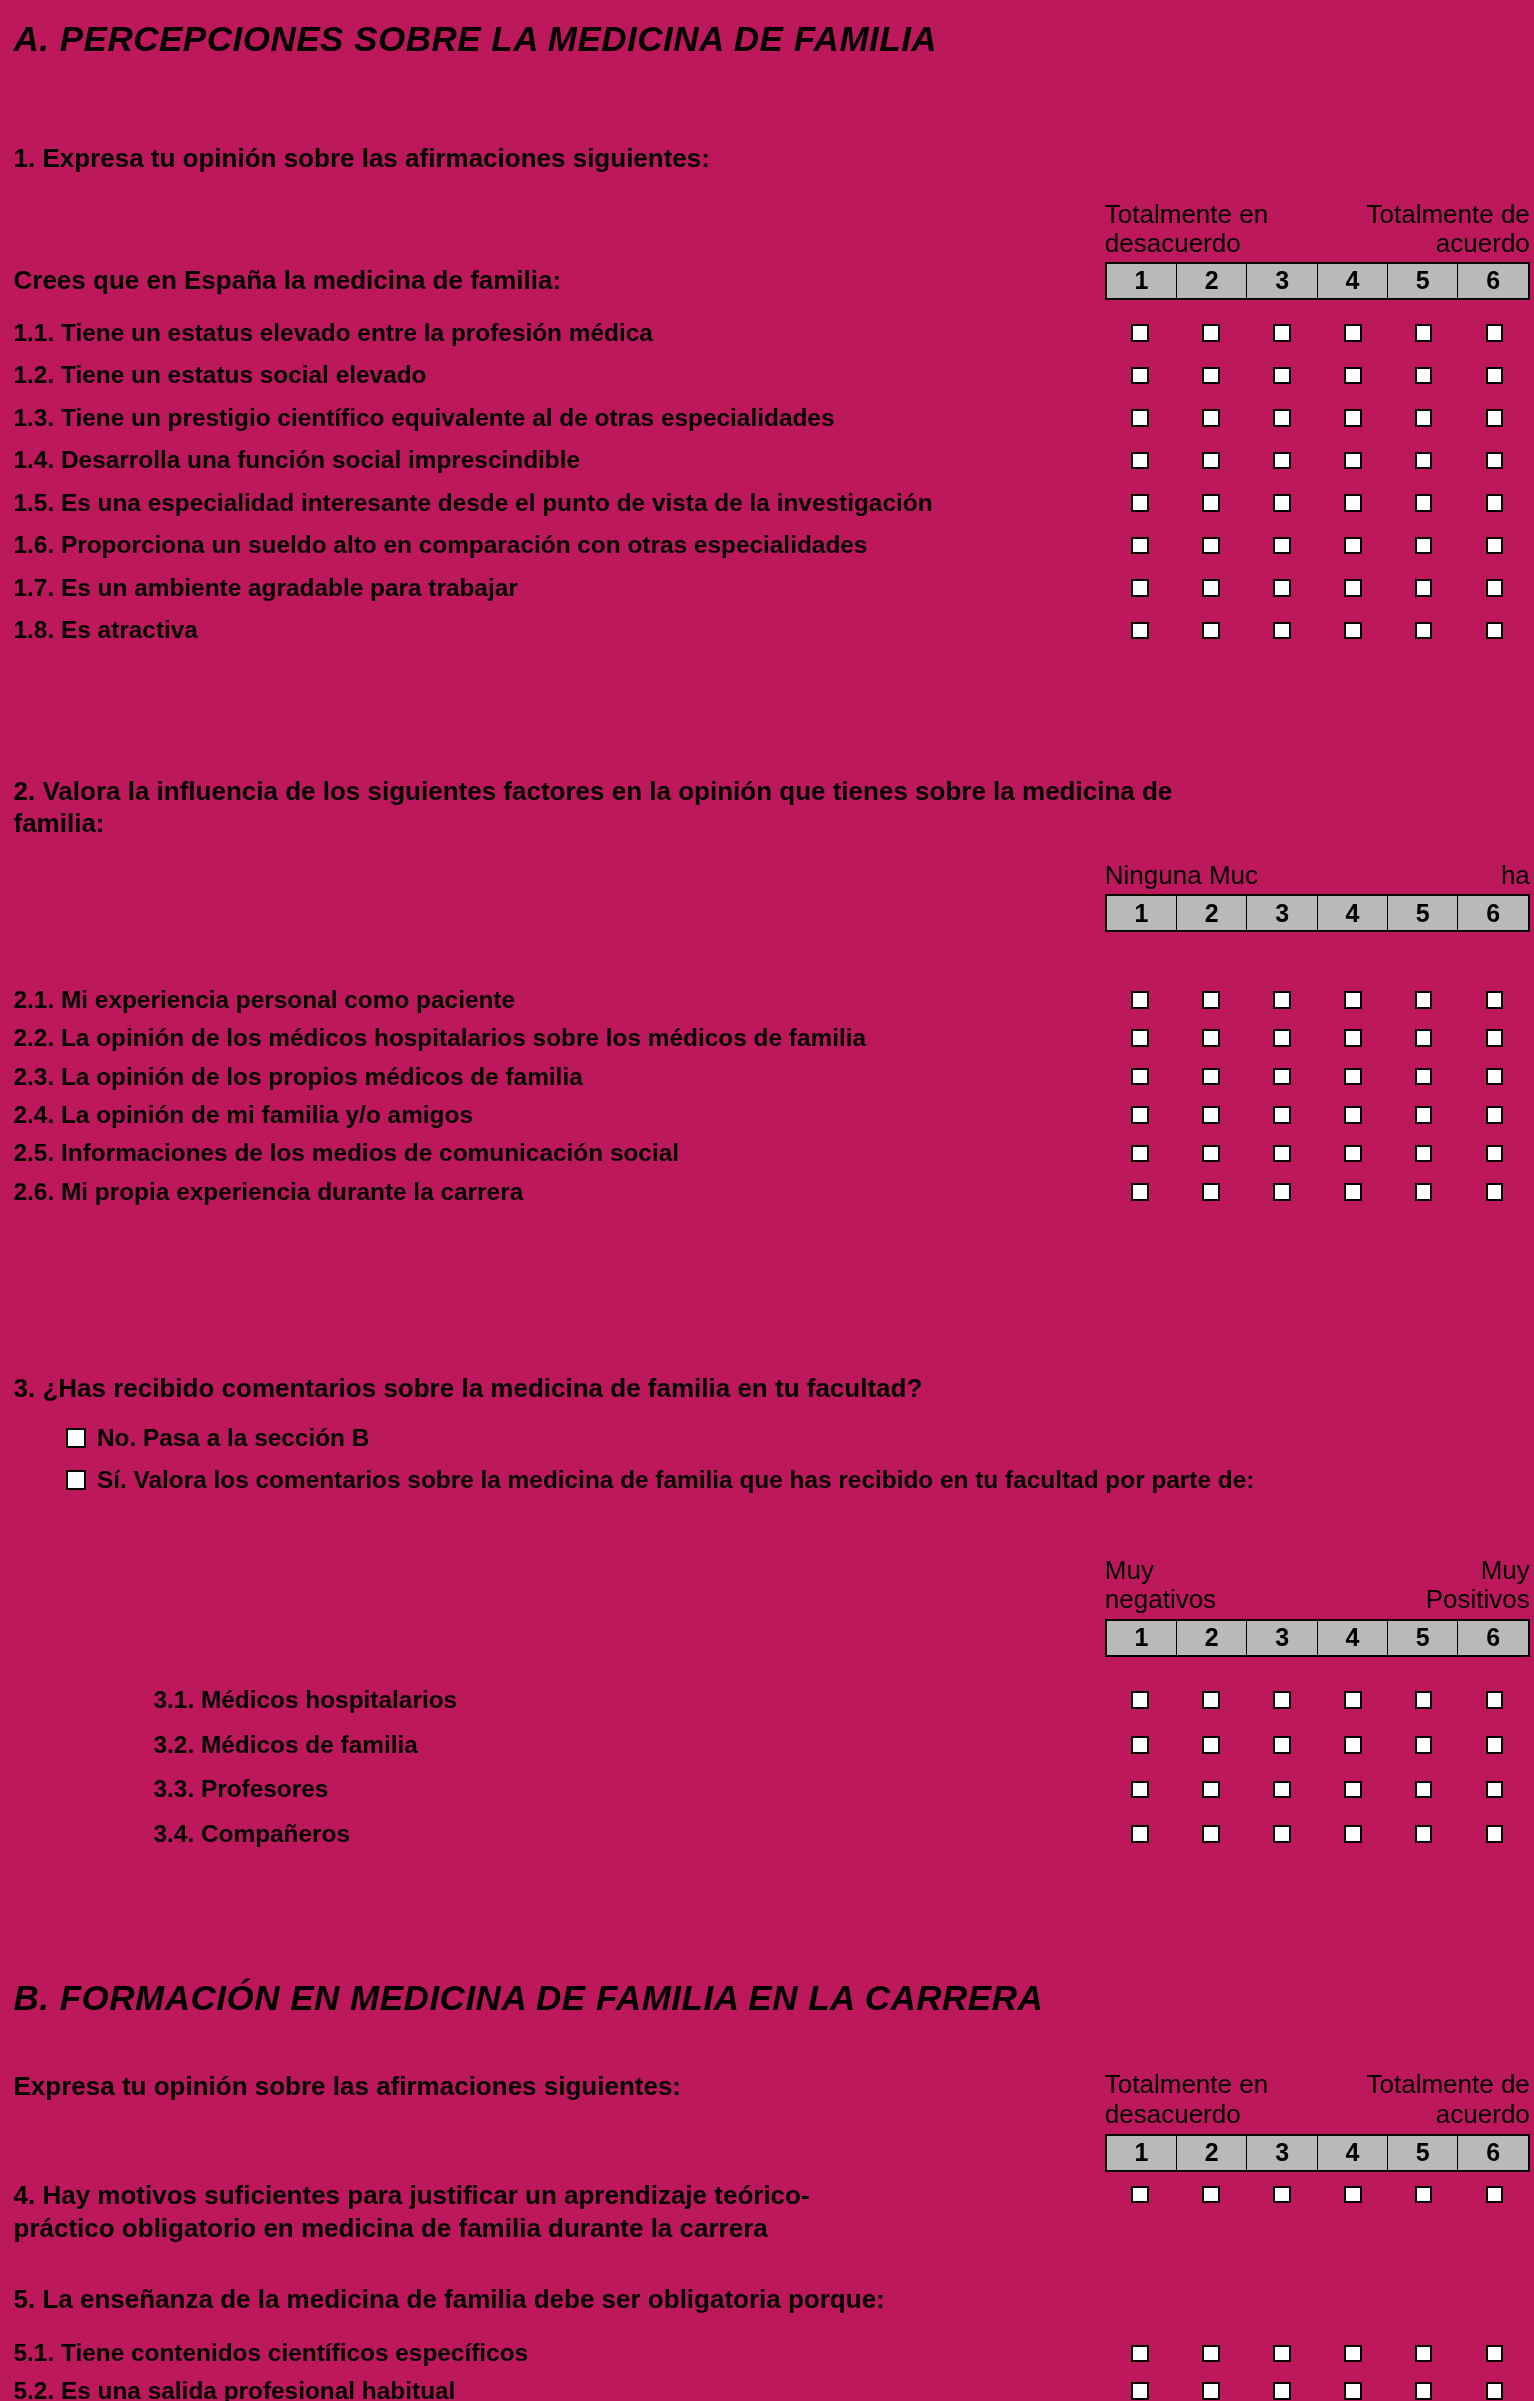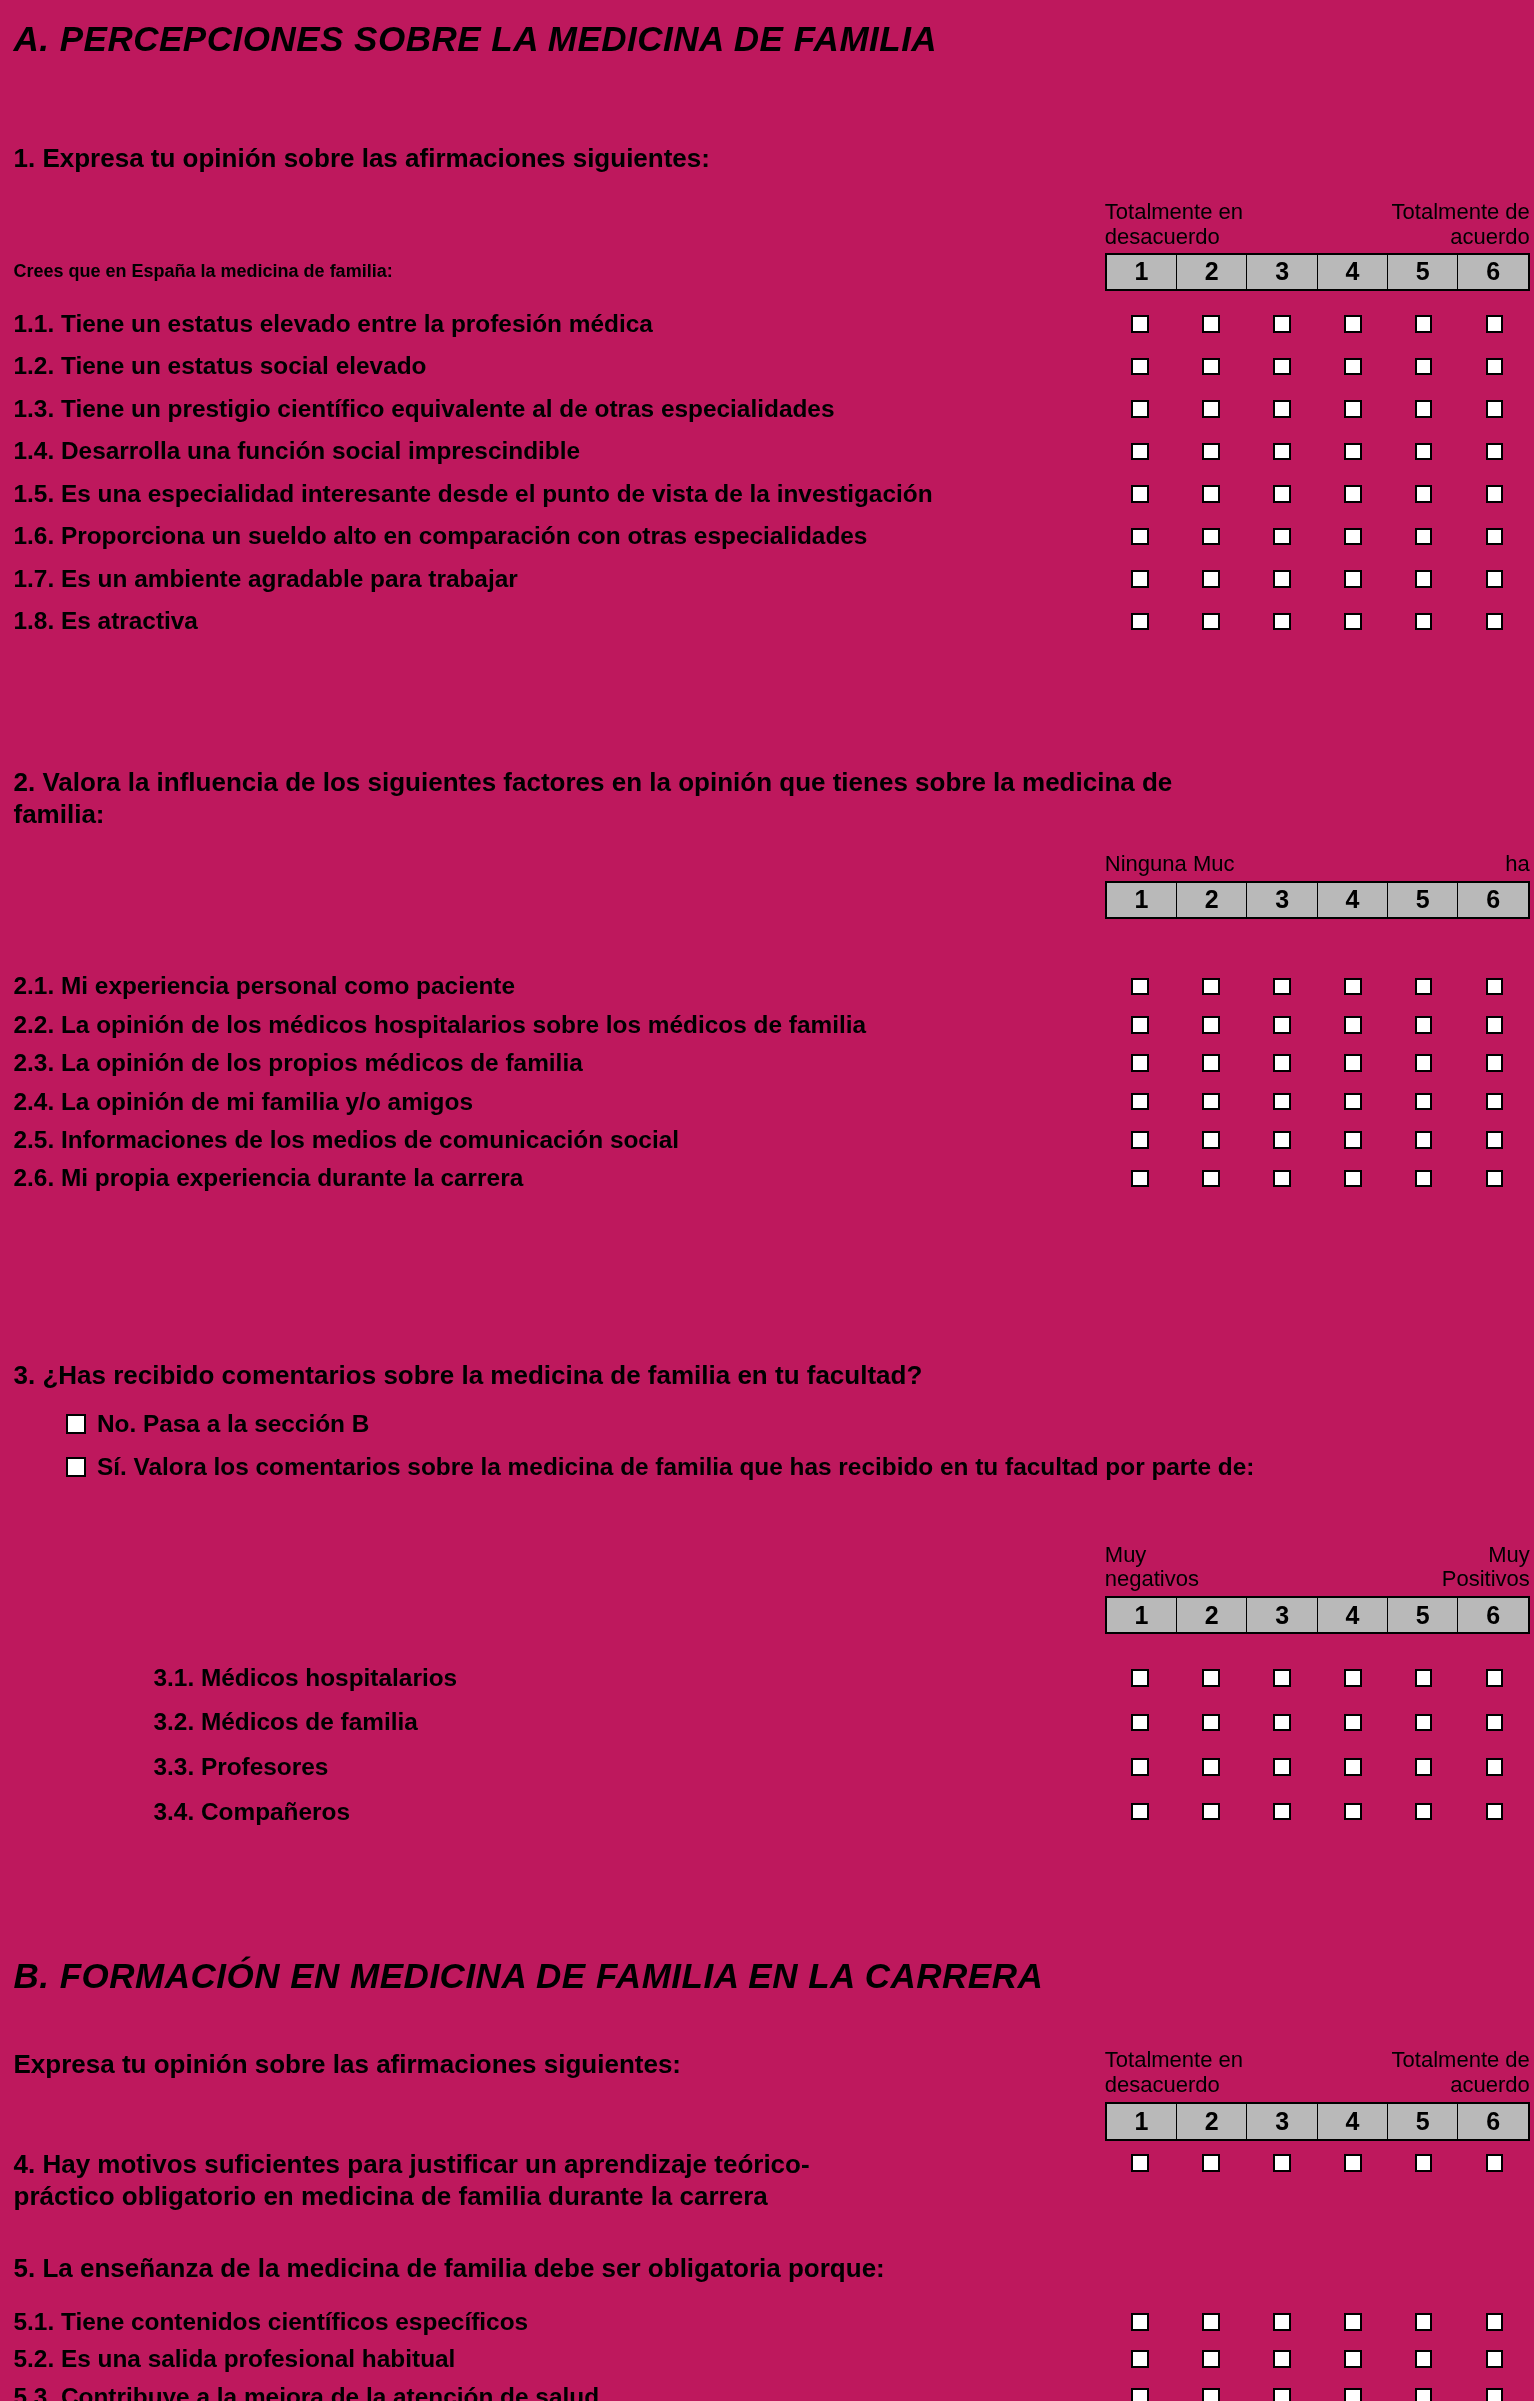--- a/index.html
+++ b/index.html
@@ -19,41 +19,41 @@
     letter-spacing:0.5px; white-space:pre-line;
   }
   .qtitle {
     font-size:26px; font-weight:bold;
     white-space:pre-line; line-height:1.25;
   }
   .row { display:flex; }
   .lefttext { flex:1; padding-right:12.5px; }
   .table-col { width:425px; flex:none; }
   .scale-labels { display:flex; justify-content:space-between; align-items:flex-end; }
-  .slabel { font-size:22px; line-height:1.12; white-space:pre-line; }
+  .slabel { font-size:26px; line-height:1.12; white-space:pre-line; }
   .slabel.right { text-align:right; }
   .numrow { display:flex; border:2.1px solid #000; background:#b9b9b9; }
   .numcell {
     flex:1; text-align:center; font-weight:bold; font-size:25px;
     padding:2.6px 0; border-left:1.6px solid #000;
   }
   .numcell:first-child { border-left:none; }
   .cbrow { display:flex; width:100%; }
   .cbcell { flex:1; display:flex; justify-content:center; align-items:center; }
   .cb {
     width:17.7px; height:17.7px; border:2.6px solid #000;
     background:#fff; display:inline-block;
   }
   .itemlabel { font-size:24.4px; font-weight:bold; white-space:pre-line; line-height:1.15; }
   .item { align-items:center; min-height:29px; }
   .item-a { margin-bottom:13.5px; }
   .item-b { margin-bottom:9.4px; }
   .item-c { margin-bottom:15.6px;justify-content:flex-end; }
   .item-d { margin-bottom:8.3px; }
-  .qstem { font-size:18px; font-weight:bold; }
+  .qstem { font-size:26px; font-weight:bold; }
   .stem-row { align-items:center; }
   .optrow { display:flex; align-items:center; padding-left:52px; }
   .optrow .cb { width:20px; height:20px; margin-right:11.4px; flex:none; }
   .opttext { font-size:24.4px; font-weight:bold; }
   .indent { padding-left:140px; }
   .q4row { align-items:flex-start; }
   .q4row .table-col { padding-top:6.2px; }
 </style>
 </head>
 <body>

